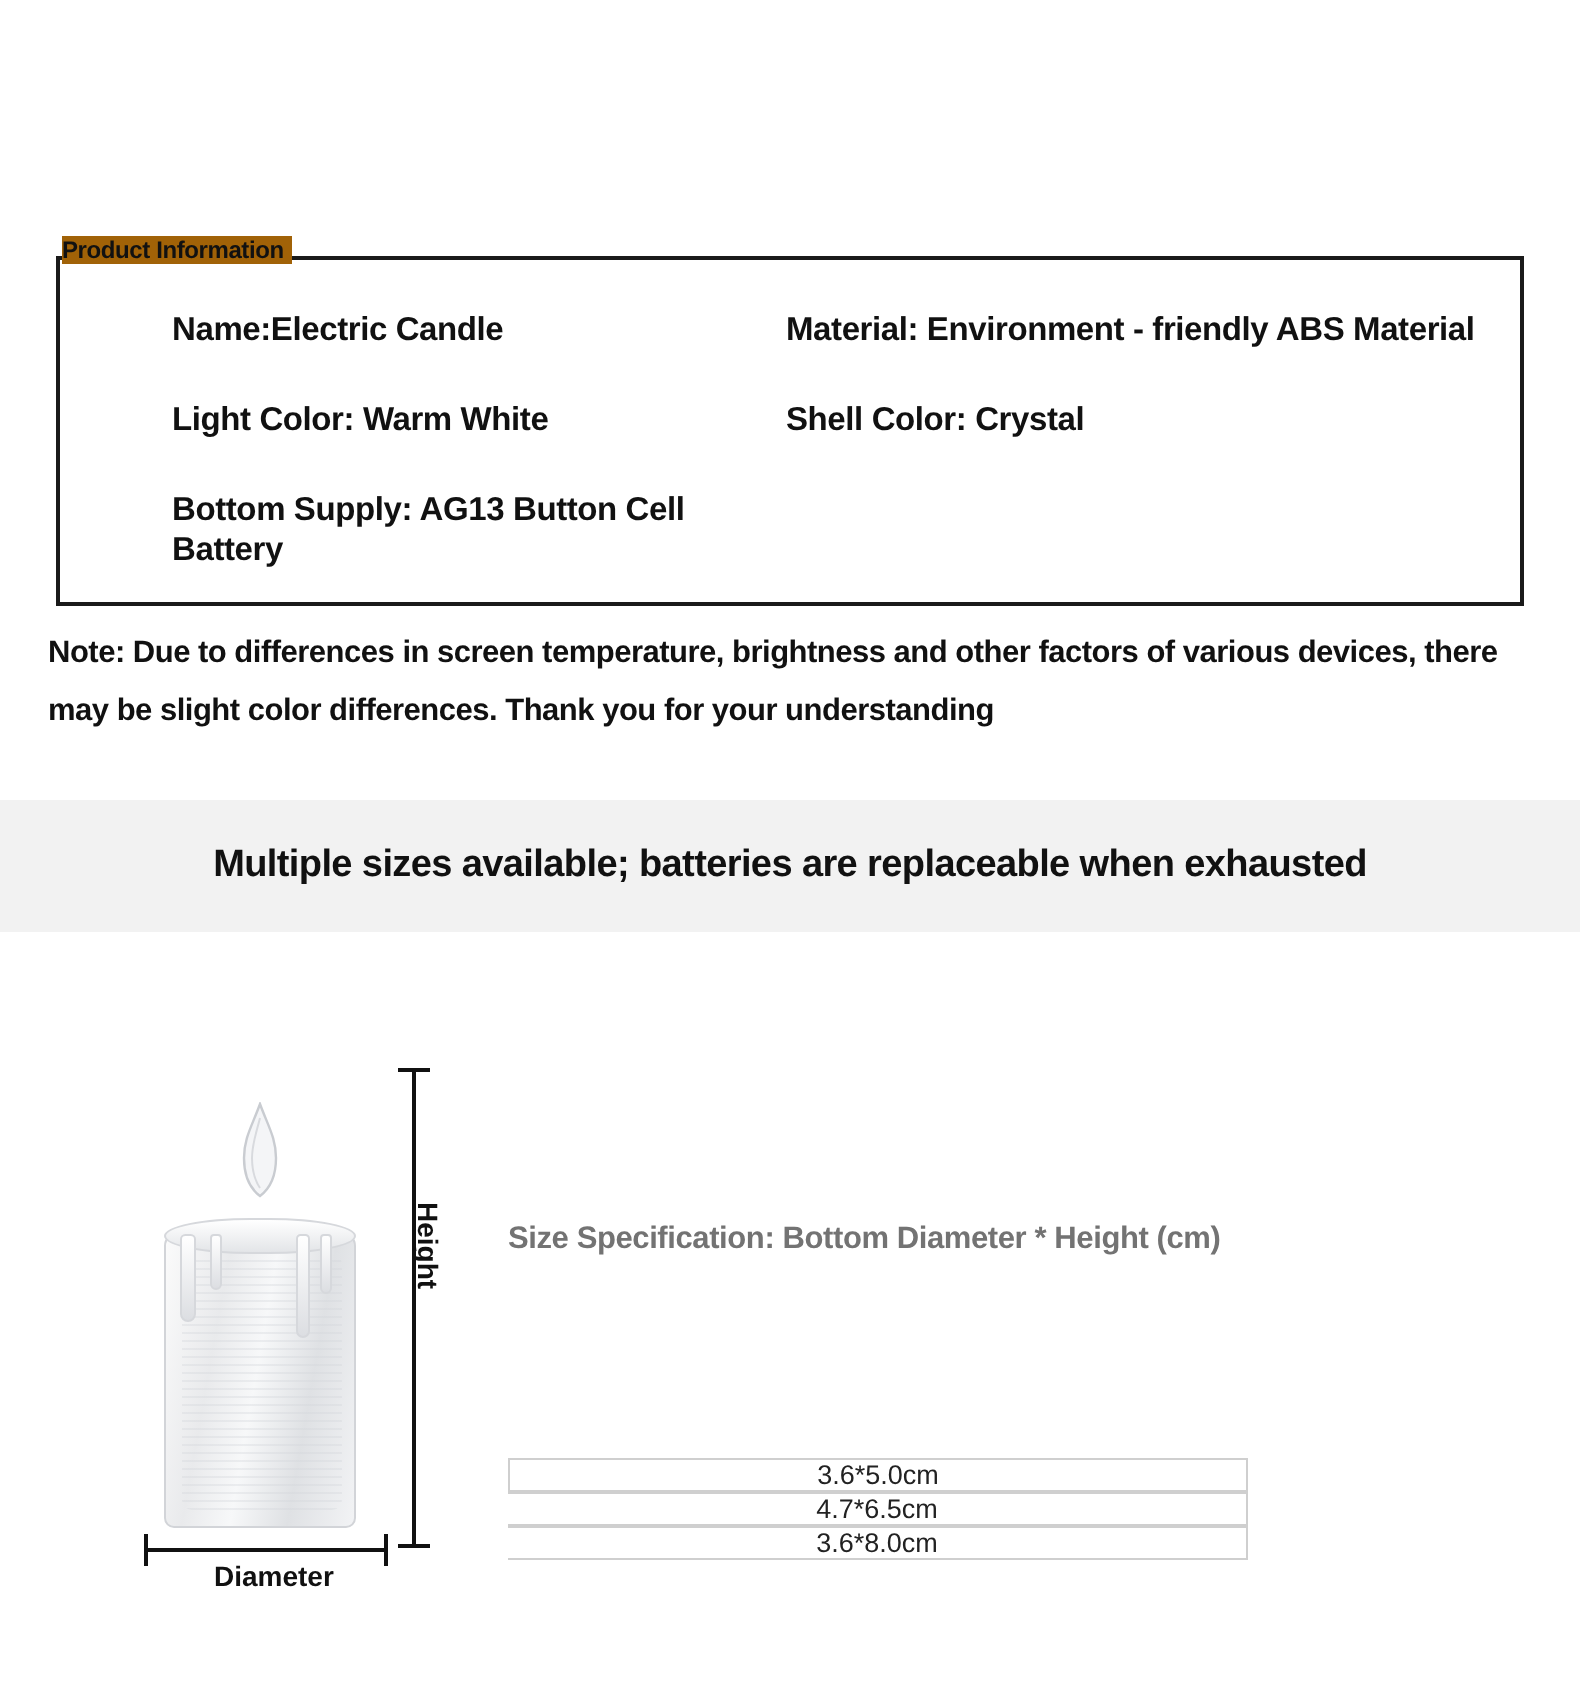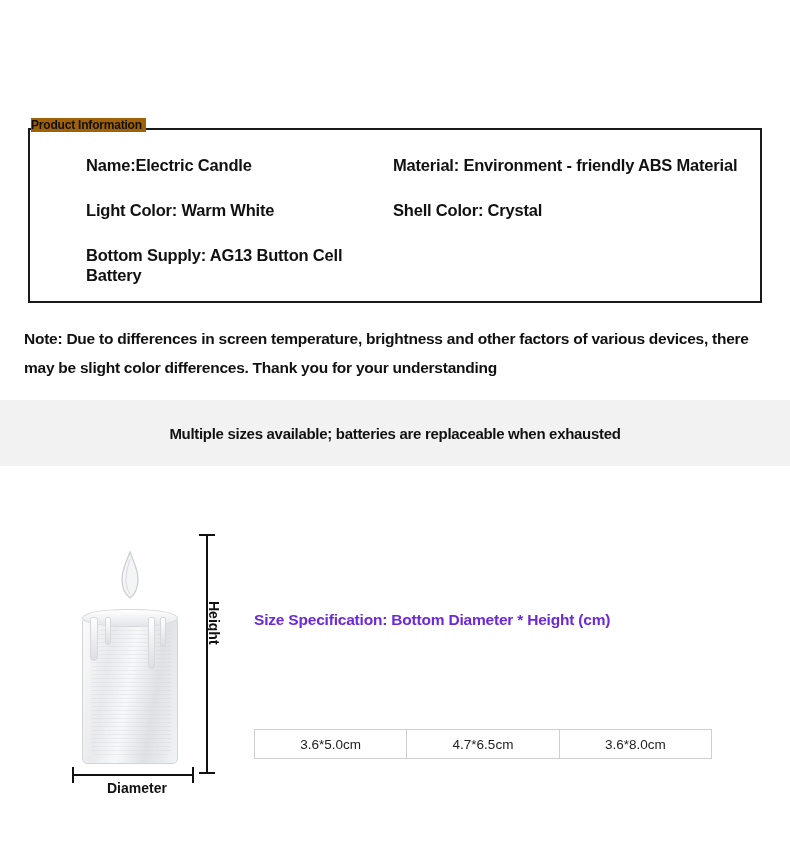--- a/index.html
+++ b/index.html
@@ -66,21 +66,21 @@
     line-height: 1.2;
     color: #111;
   }
   .col-left { width: 345px; padding-left: 58px; }
   .col-right { width: 389px; padding-left: 20px; }
 
   
   .note {
     position: absolute;
     left: 24px;
-    top: 324px;
+    top: 312px;
     width: 748px;
     font-size: 15.5px;
     font-weight: bold;
     line-height: 1.9;
     letter-spacing: -0.25px;
     color: #111;
   }
 
   
   .banner {
@@ -88,21 +88,21 @@
     left: 0;
     top: 400px;
     width: 790px;
     height: 66px;
     background: #f2f2f2;
     display: flex;
     align-items: center;
     justify-content: center;
   }
   .banner-text {
-    font-size: 15px;
+    font-size: 19px;
     font-weight: bold;
     letter-spacing: -0.3px;
     color: #111;
   }
 
   
   .diagram {
     position: absolute;
     left: 0;
     top: 466px;
@@ -227,28 +227,29 @@
   }
 
   
   .spec-caption {
     position: absolute;
     left: 254px;
     top: 145px;
     font-size: 15.5px;
     font-weight: bold;
     letter-spacing: -0.2px;
-    color: #6d28d9;
+    color: #737373;
   }
   .spec-table {
     position: absolute;
     left: 254px;
     top: 263px;
-    width: 458px;
+    width: 370px;
     display: flex;
+    flex-direction: column;
   }
   .spec-cell {
     flex: 1;
     height: 30px;
     border: 1px solid #cfcfcf;
     border-left: none;
     display: flex;
     align-items: center;
     justify-content: center;
     font-size: 13.5px;

